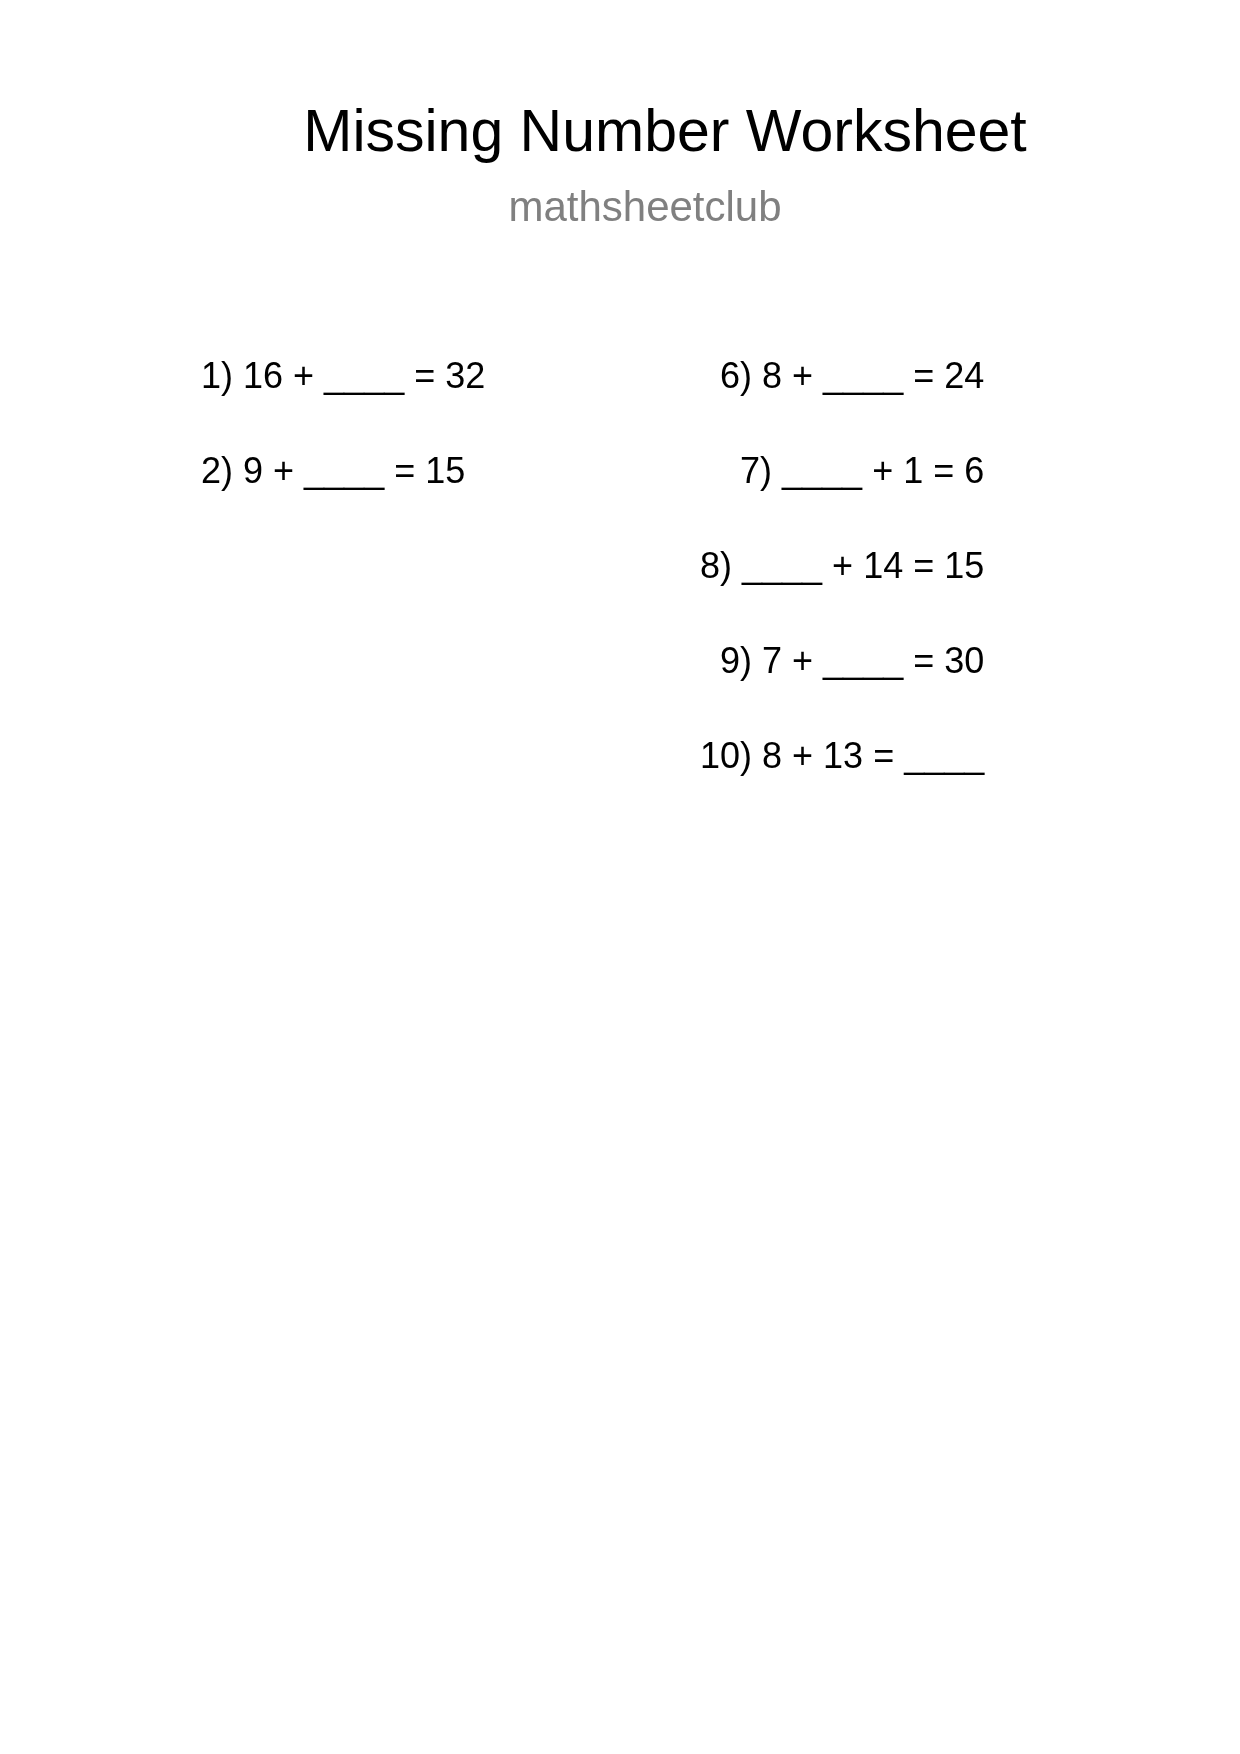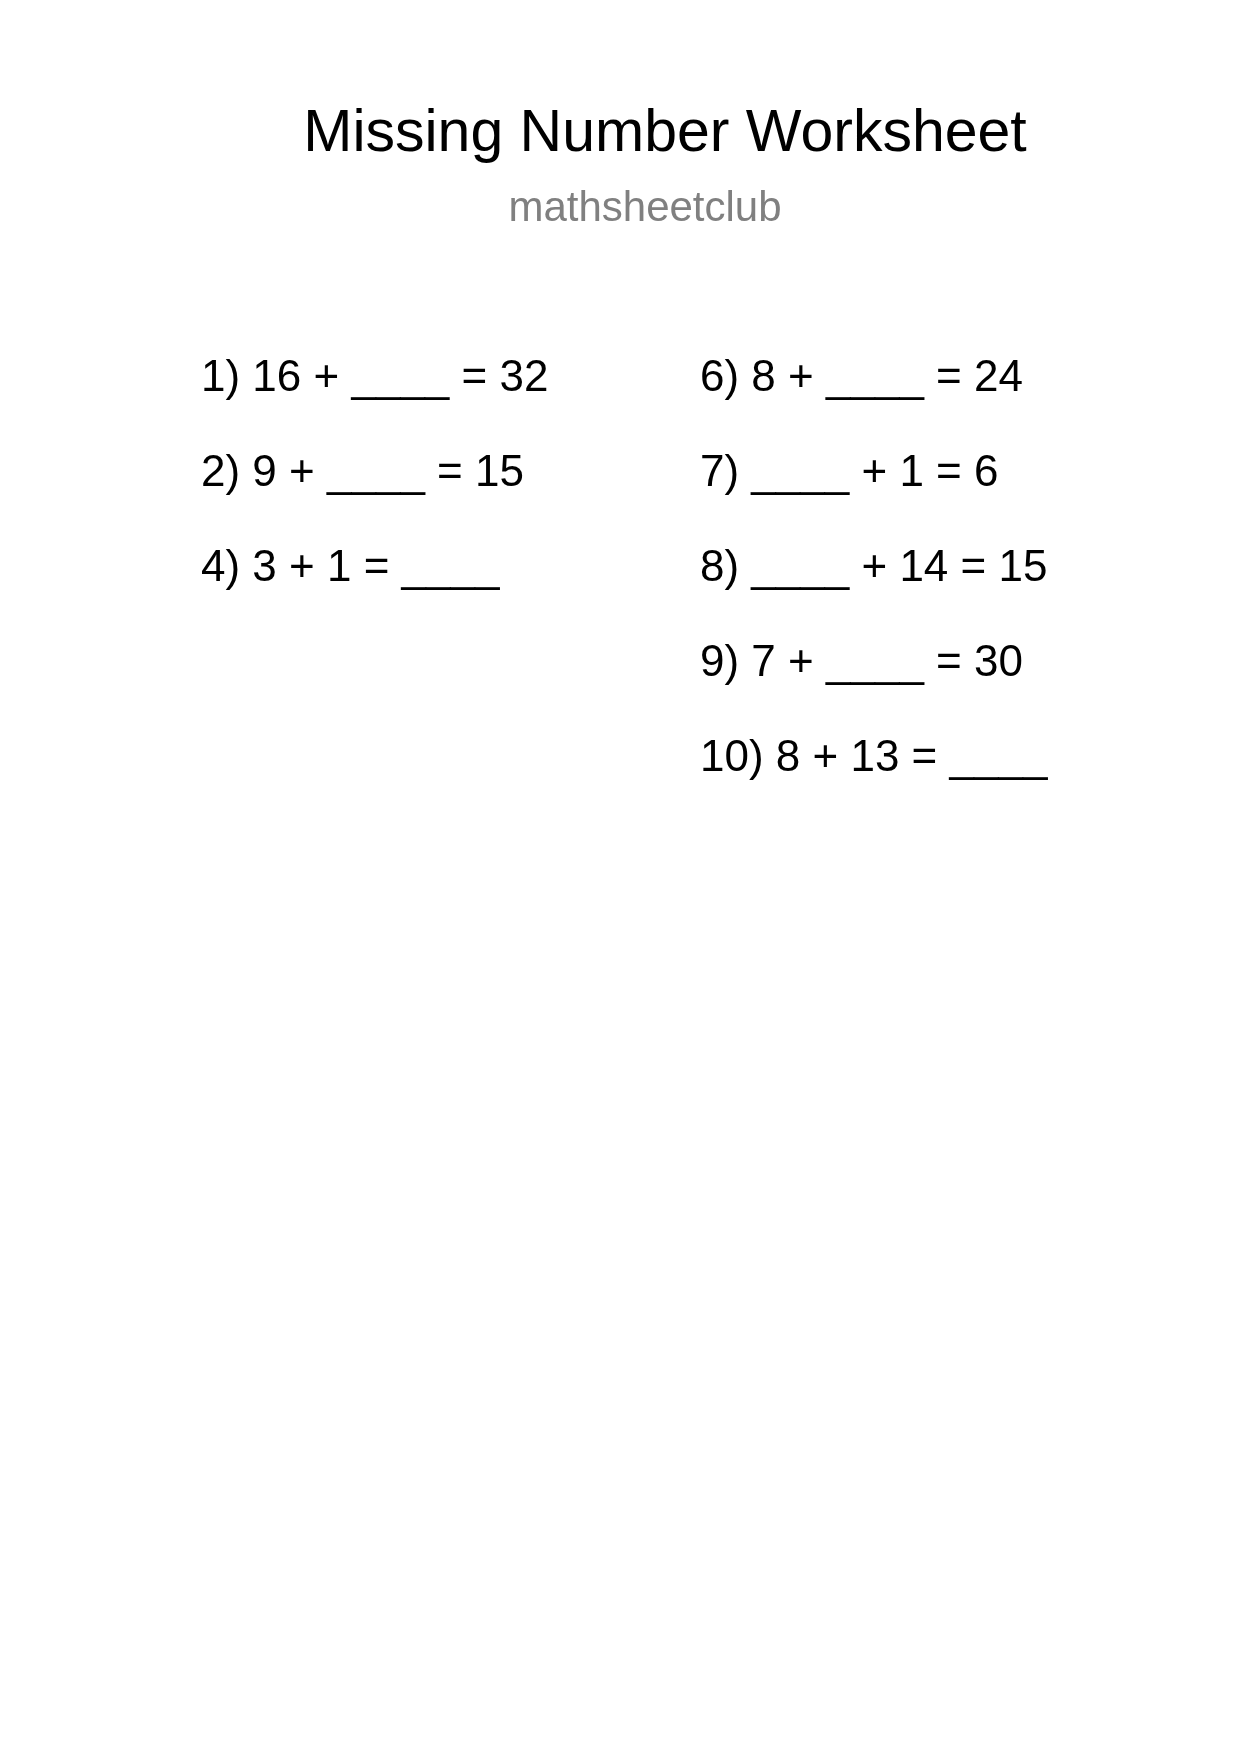--- a/index.html
+++ b/index.html
@@ -34,38 +34,37 @@
       font-size: 42px;
       line-height: 50px;
       color: #808080;
       white-space: nowrap;
     }
     .column {
       position: absolute;
       top: 350px;
     }
     .col-left { left: 201px; }
-    .col-right { left: 700px; }
+    .col-right { left: 700px; text-align: right; }
     .problem {
       height: 95px;
-      font-size: 44px;
+      font-size: 36px;
       line-height: 52px;
       white-space: pre;
     }
   </style>
 </head>
 <body>
 
 <div class="title">Missing Number Worksheet</div>
 <div class="subtitle">mathsheetclub</div>
 
 <div class="column col-left">
   <div class="problem">1) 16 + ____ = 32</div>
   <div class="problem">2) 9 + ____ = 15</div>
-  <div class="problem">4) 3 + 1 = ____</div>
 </div>
 
 <div class="column col-right">
   <div class="problem">6) 8 + ____ = 24</div>
   <div class="problem">7) ____ + 1 = 6</div>
   <div class="problem">8) ____ + 14 = 15</div>
   <div class="problem">9) 7 + ____ = 30</div>
   <div class="problem">10) 8 + 13 = ____</div>
 </div>
 

